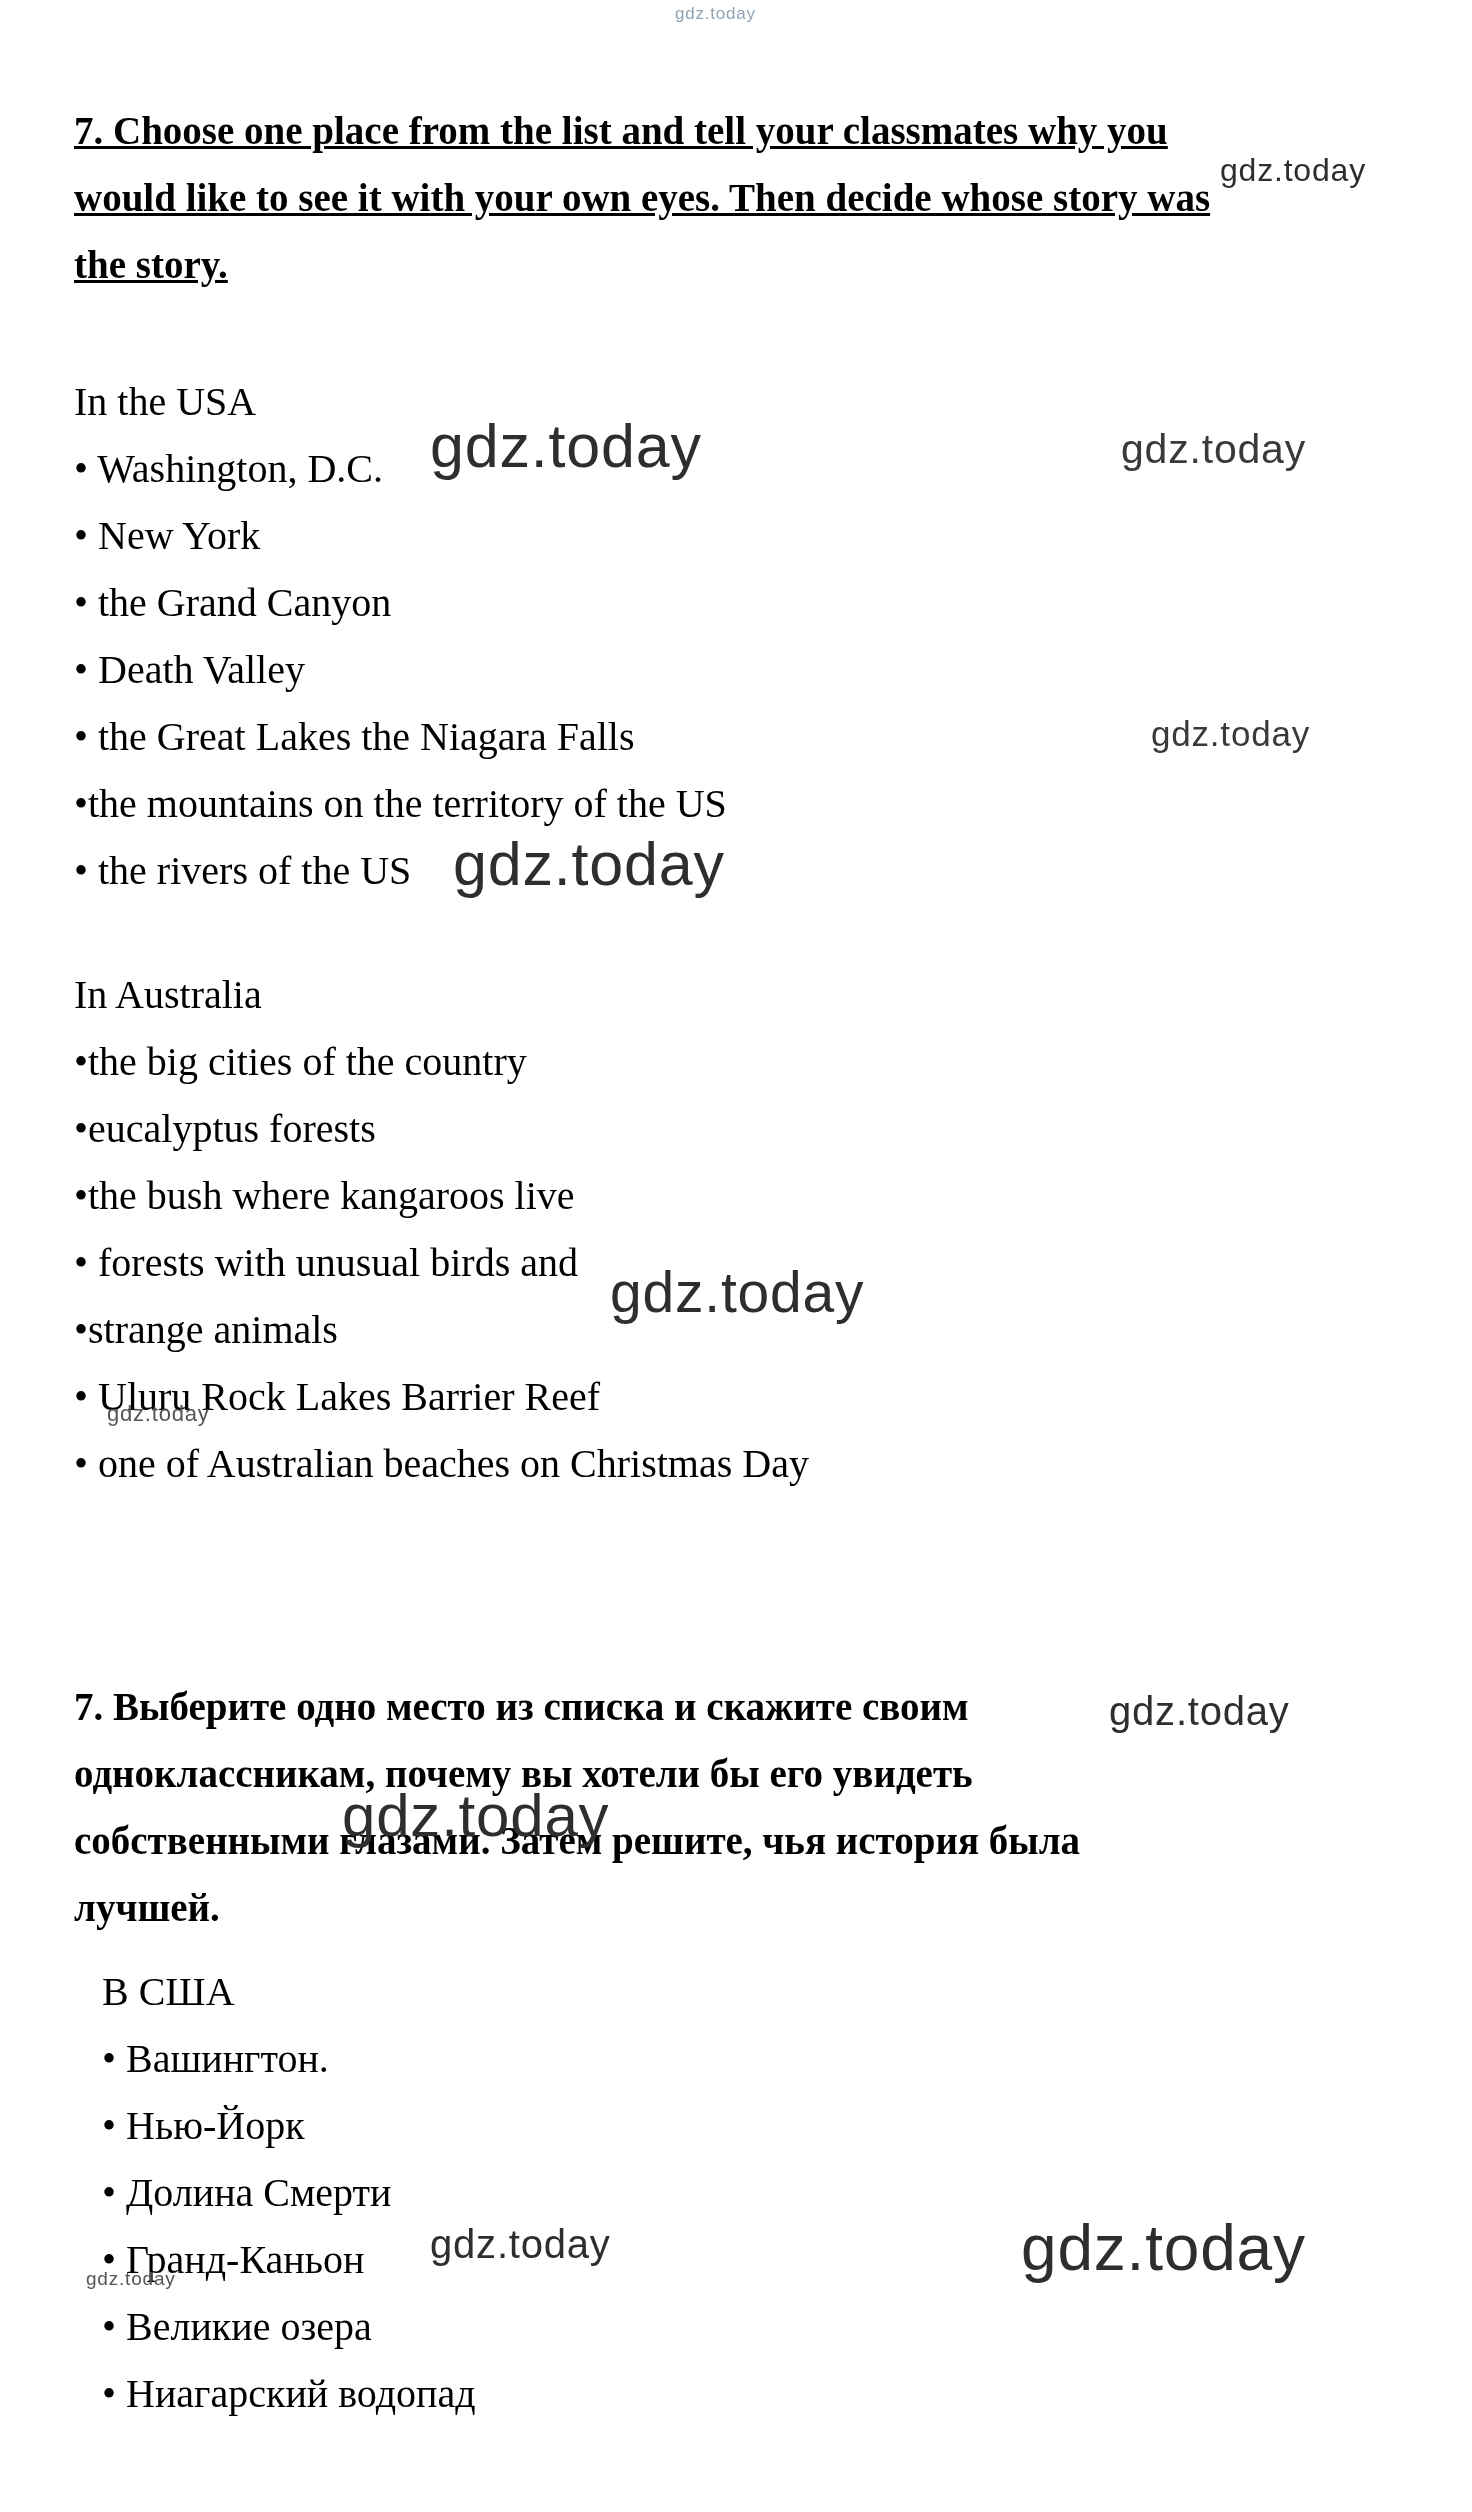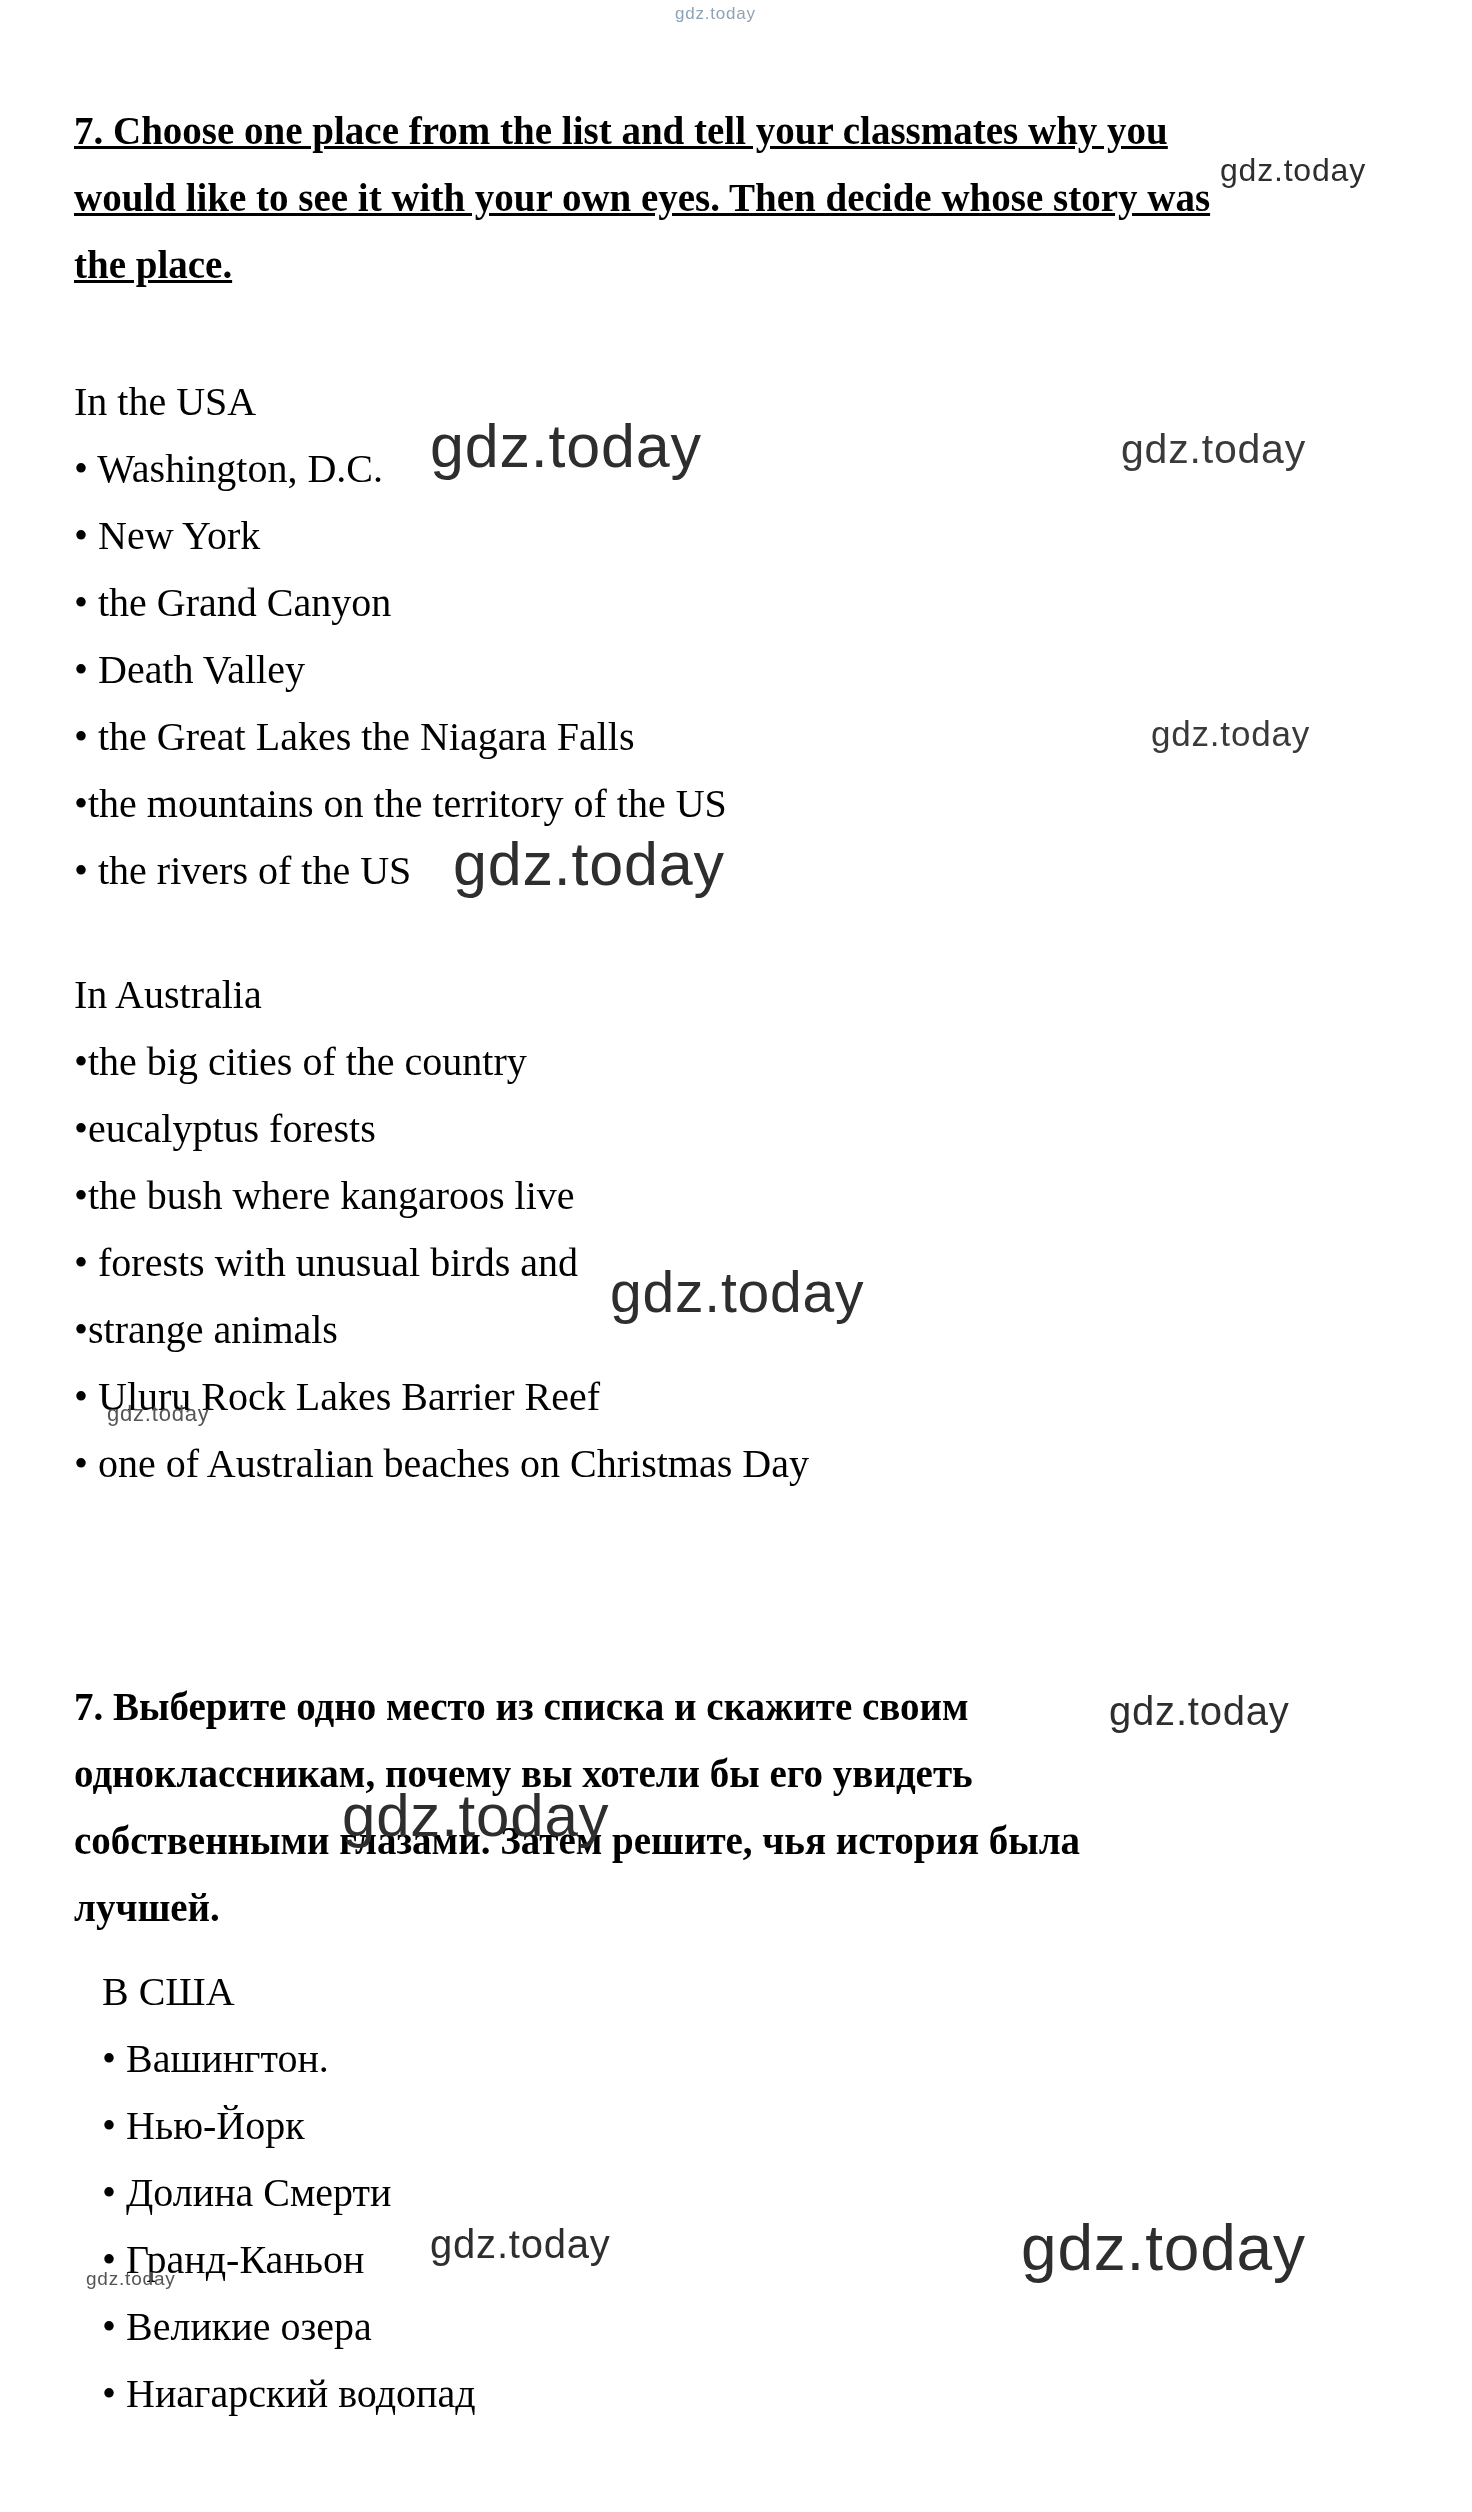--- a/index.html
+++ b/index.html
@@ -39,21 +39,21 @@
   .wm-top    { color: #8fa3b5; }
 </style>
 </head>
 <body>
 
 <div class="page">
 
   <div class="block" style="top:97px;text-decoration:underline;">
     <div class="heading-line">7. Choose one place from the list and tell your classmates why you</div>
     <div class="heading-line">would like to see it with your own eyes. Then decide whose story was</div>
-    <div class="heading-line">the place.</div>
+    <div class="heading-line">the story.</div>
   </div>
 
   <div class="block" style="top:368px;">
     <div class="body-line">In the USA</div>
     <div class="body-line">• Washington, D.C.</div>
     <div class="body-line">• New York</div>
     <div class="body-line">• the Grand Canyon</div>
     <div class="body-line">• Death Valley</div>
     <div class="body-line">• the Great Lakes the Niagara Falls</div>
     <div class="body-line">•the mountains on the territory of the US</div>

